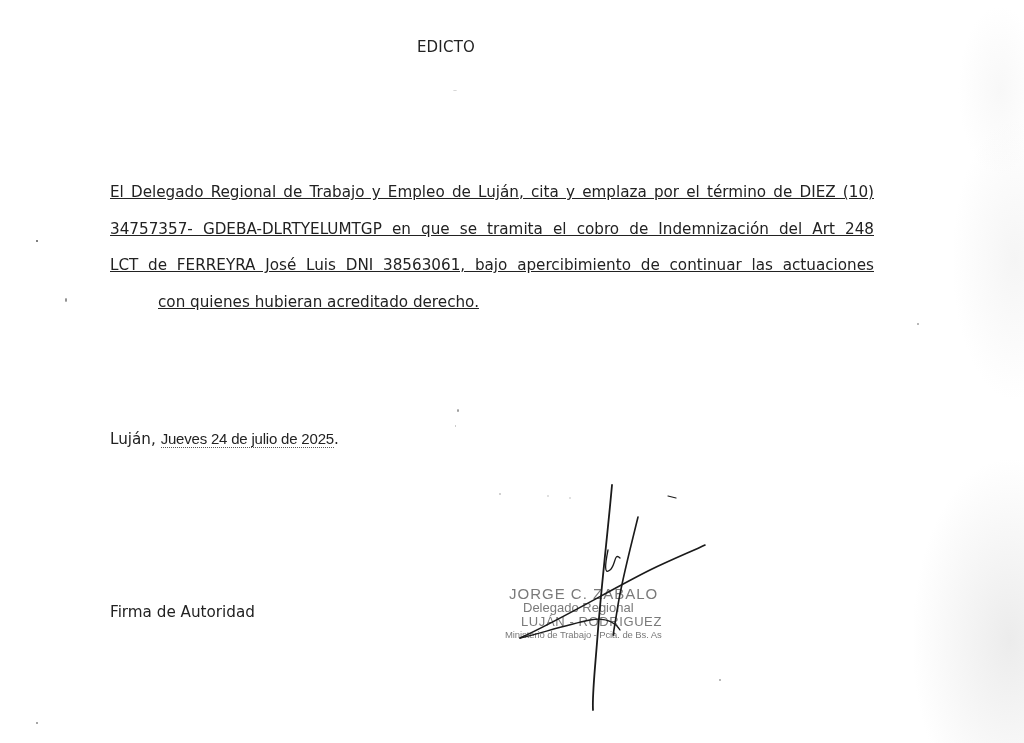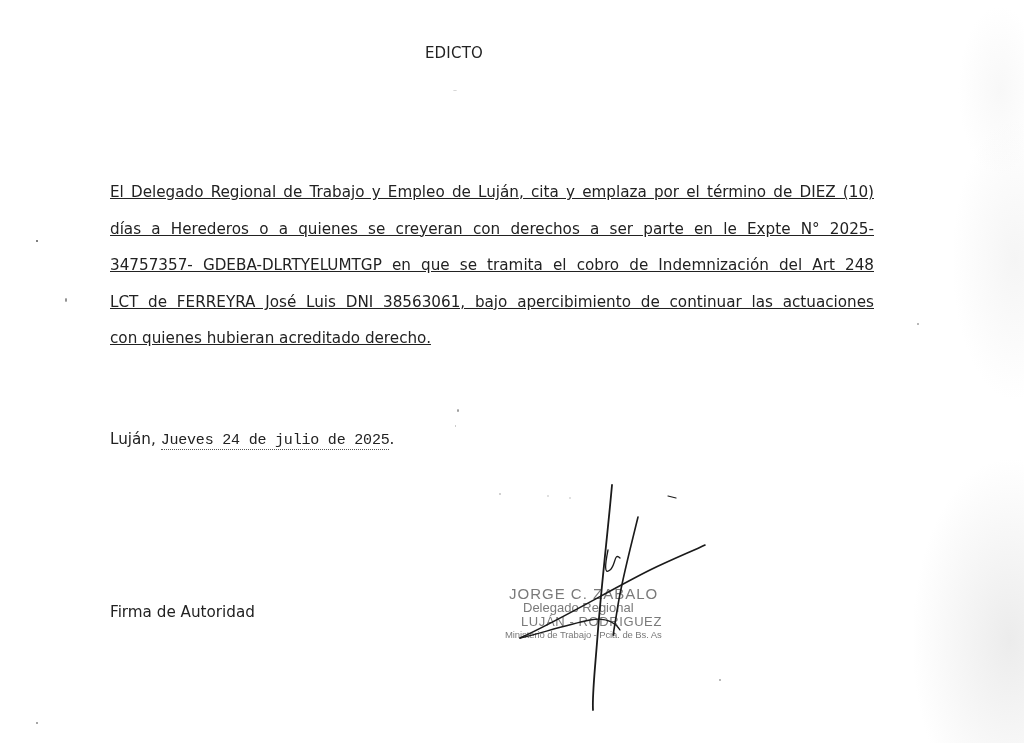--- a/index.html
+++ b/index.html
@@ -21,26 +21,25 @@
       width: 1024px; height: 743px;
       background:
         radial-gradient(ellipse 140px 260px at 1010px 640px, rgba(200,200,200,0.35), rgba(255,255,255,0) 70%),
         radial-gradient(ellipse 90px 200px at 1015px 260px, rgba(215,215,215,0.25), rgba(255,255,255,0) 70%),
         radial-gradient(ellipse 60px 120px at 1000px 90px, rgba(220,220,220,0.2), rgba(255,255,255,0) 70%),
         #ffffff;
     }
     .title {
       position: absolute;
       left: 0; width: 892px;
-      top: 44px;
+      top: 38px;
       text-align: center;
       font-size: 15px;
       letter-spacing: 0.2px;
       color: #222;
-      padding-left: 8px;
     }
     .body-text {
       position: absolute;
       left: 110px;
       top: 174px;
       width: 764px;
       font-size: 15.2px;
       line-height: 36.6px;
       text-align: justify;
       color: #222;
@@ -48,31 +47,32 @@
     }
     .body-text .line {
       display: block;
       text-align: justify;
       text-align-last: justify;
       white-space: nowrap;
       overflow: visible;
     }
     .body-text .line.last {
       text-align-last: left;
+      margin-left: 48px;
     }
     .date-line {
       position: absolute;
       left: 110px;
       top: 430px;
       font-size: 15.2px;
       color: #222;
       white-space: nowrap;
     }
     .date-field {
-      font-family: Liberation Mono, monospace;
+      font-family: Liberation Sans, sans-serif;
       font-size: 15px;
       border-bottom: 1px dotted #555;
       letter-spacing: -0.2px;
     }
     .authority-label {
       position: absolute;
       left: 110px;
       top: 594px;
       font-size: 15.2px;
       color: #222;
@@ -130,21 +130,20 @@
   </style>
 </head>
 <body>
 
 <div class="page">
 
   <div class="title">EDICTO</div>
 
   <div class="body-text">
     <span class="line">El Delegado Regional de Trabajo y Empleo de Luján, cita y emplaza por el término de DIEZ (10)</span>
-    <span class="line">días a Herederos o a quienes se creyeran con derechos a ser parte en le Expte N° 2025-</span>
     <span class="line">34757357- GDEBA-DLRTYELUMTGP en que se tramita el cobro de Indemnización del Art 248</span>
     <span class="line">LCT de FERREYRA José Luis DNI 38563061,  bajo apercibimiento de continuar las actuaciones</span>
     <span class="line last">con quienes hubieran acreditado derecho.</span>
   </div>
 
   <div class="date-line"><span>Luján, </span><span class="date-field">Jueves 24 de julio de 2025</span><span>.</span></div>
 
   <div class="authority-label">Firma de Autoridad</div>
 
   <div class="stamp">

